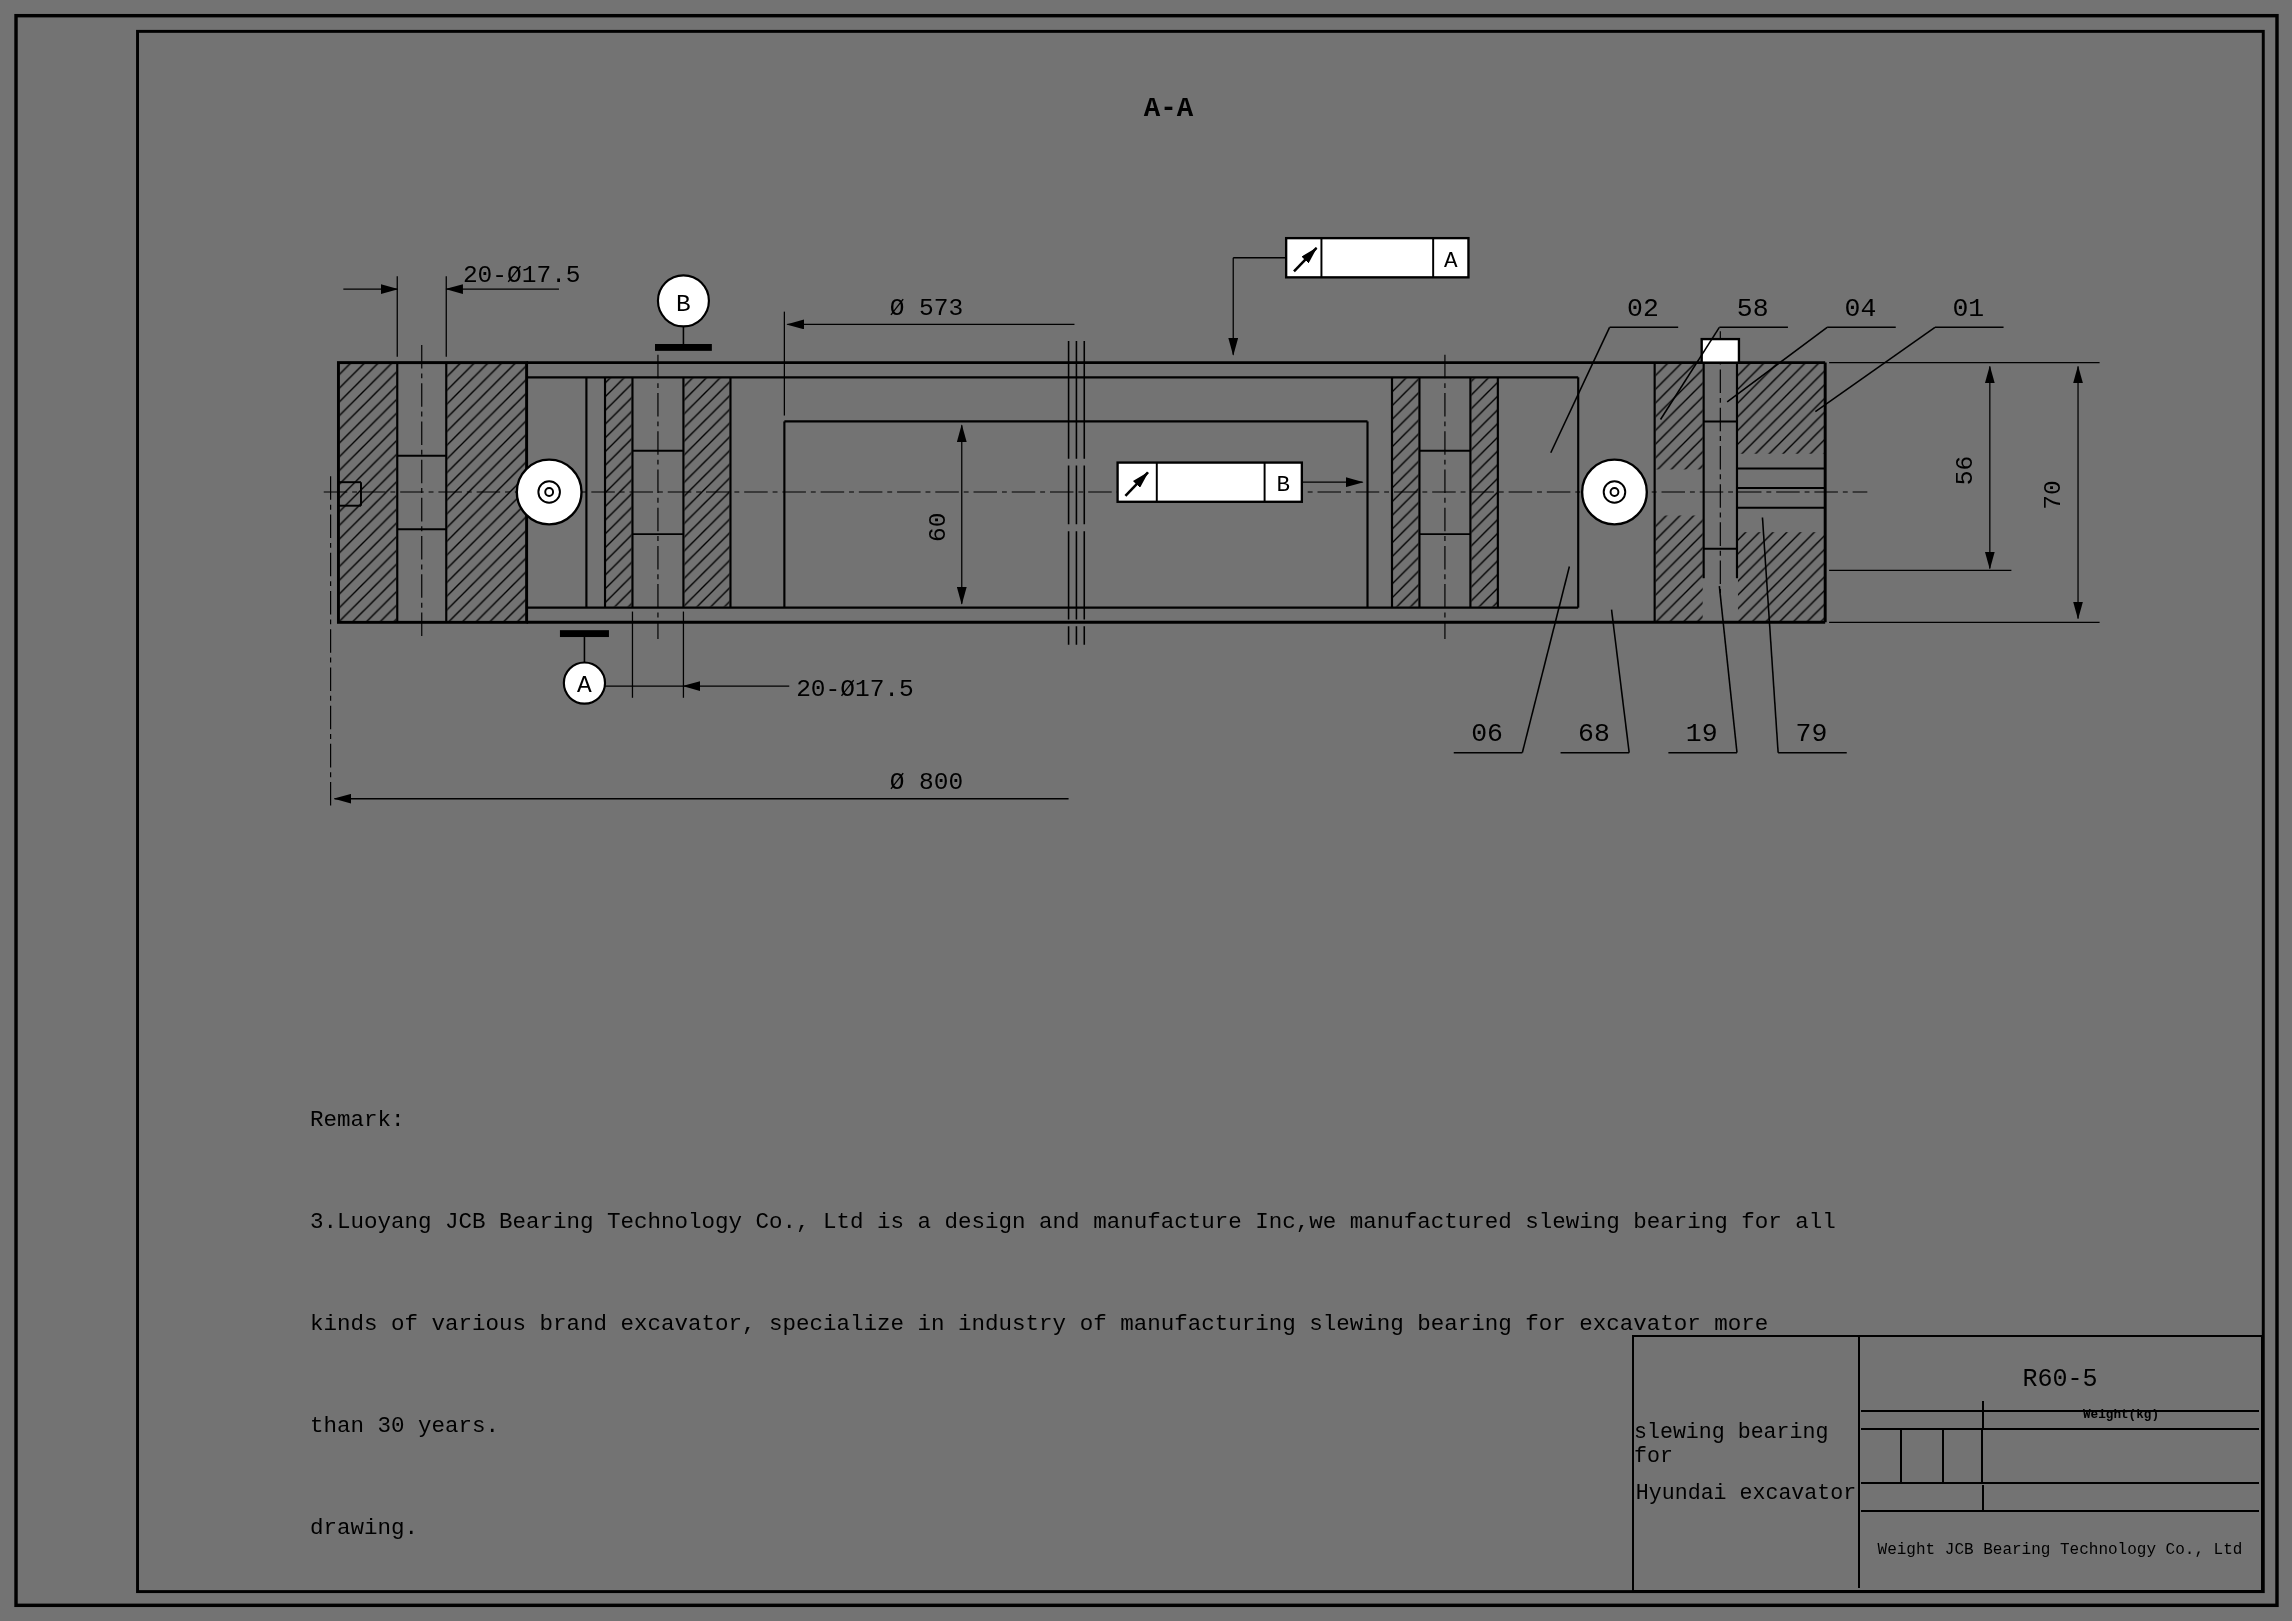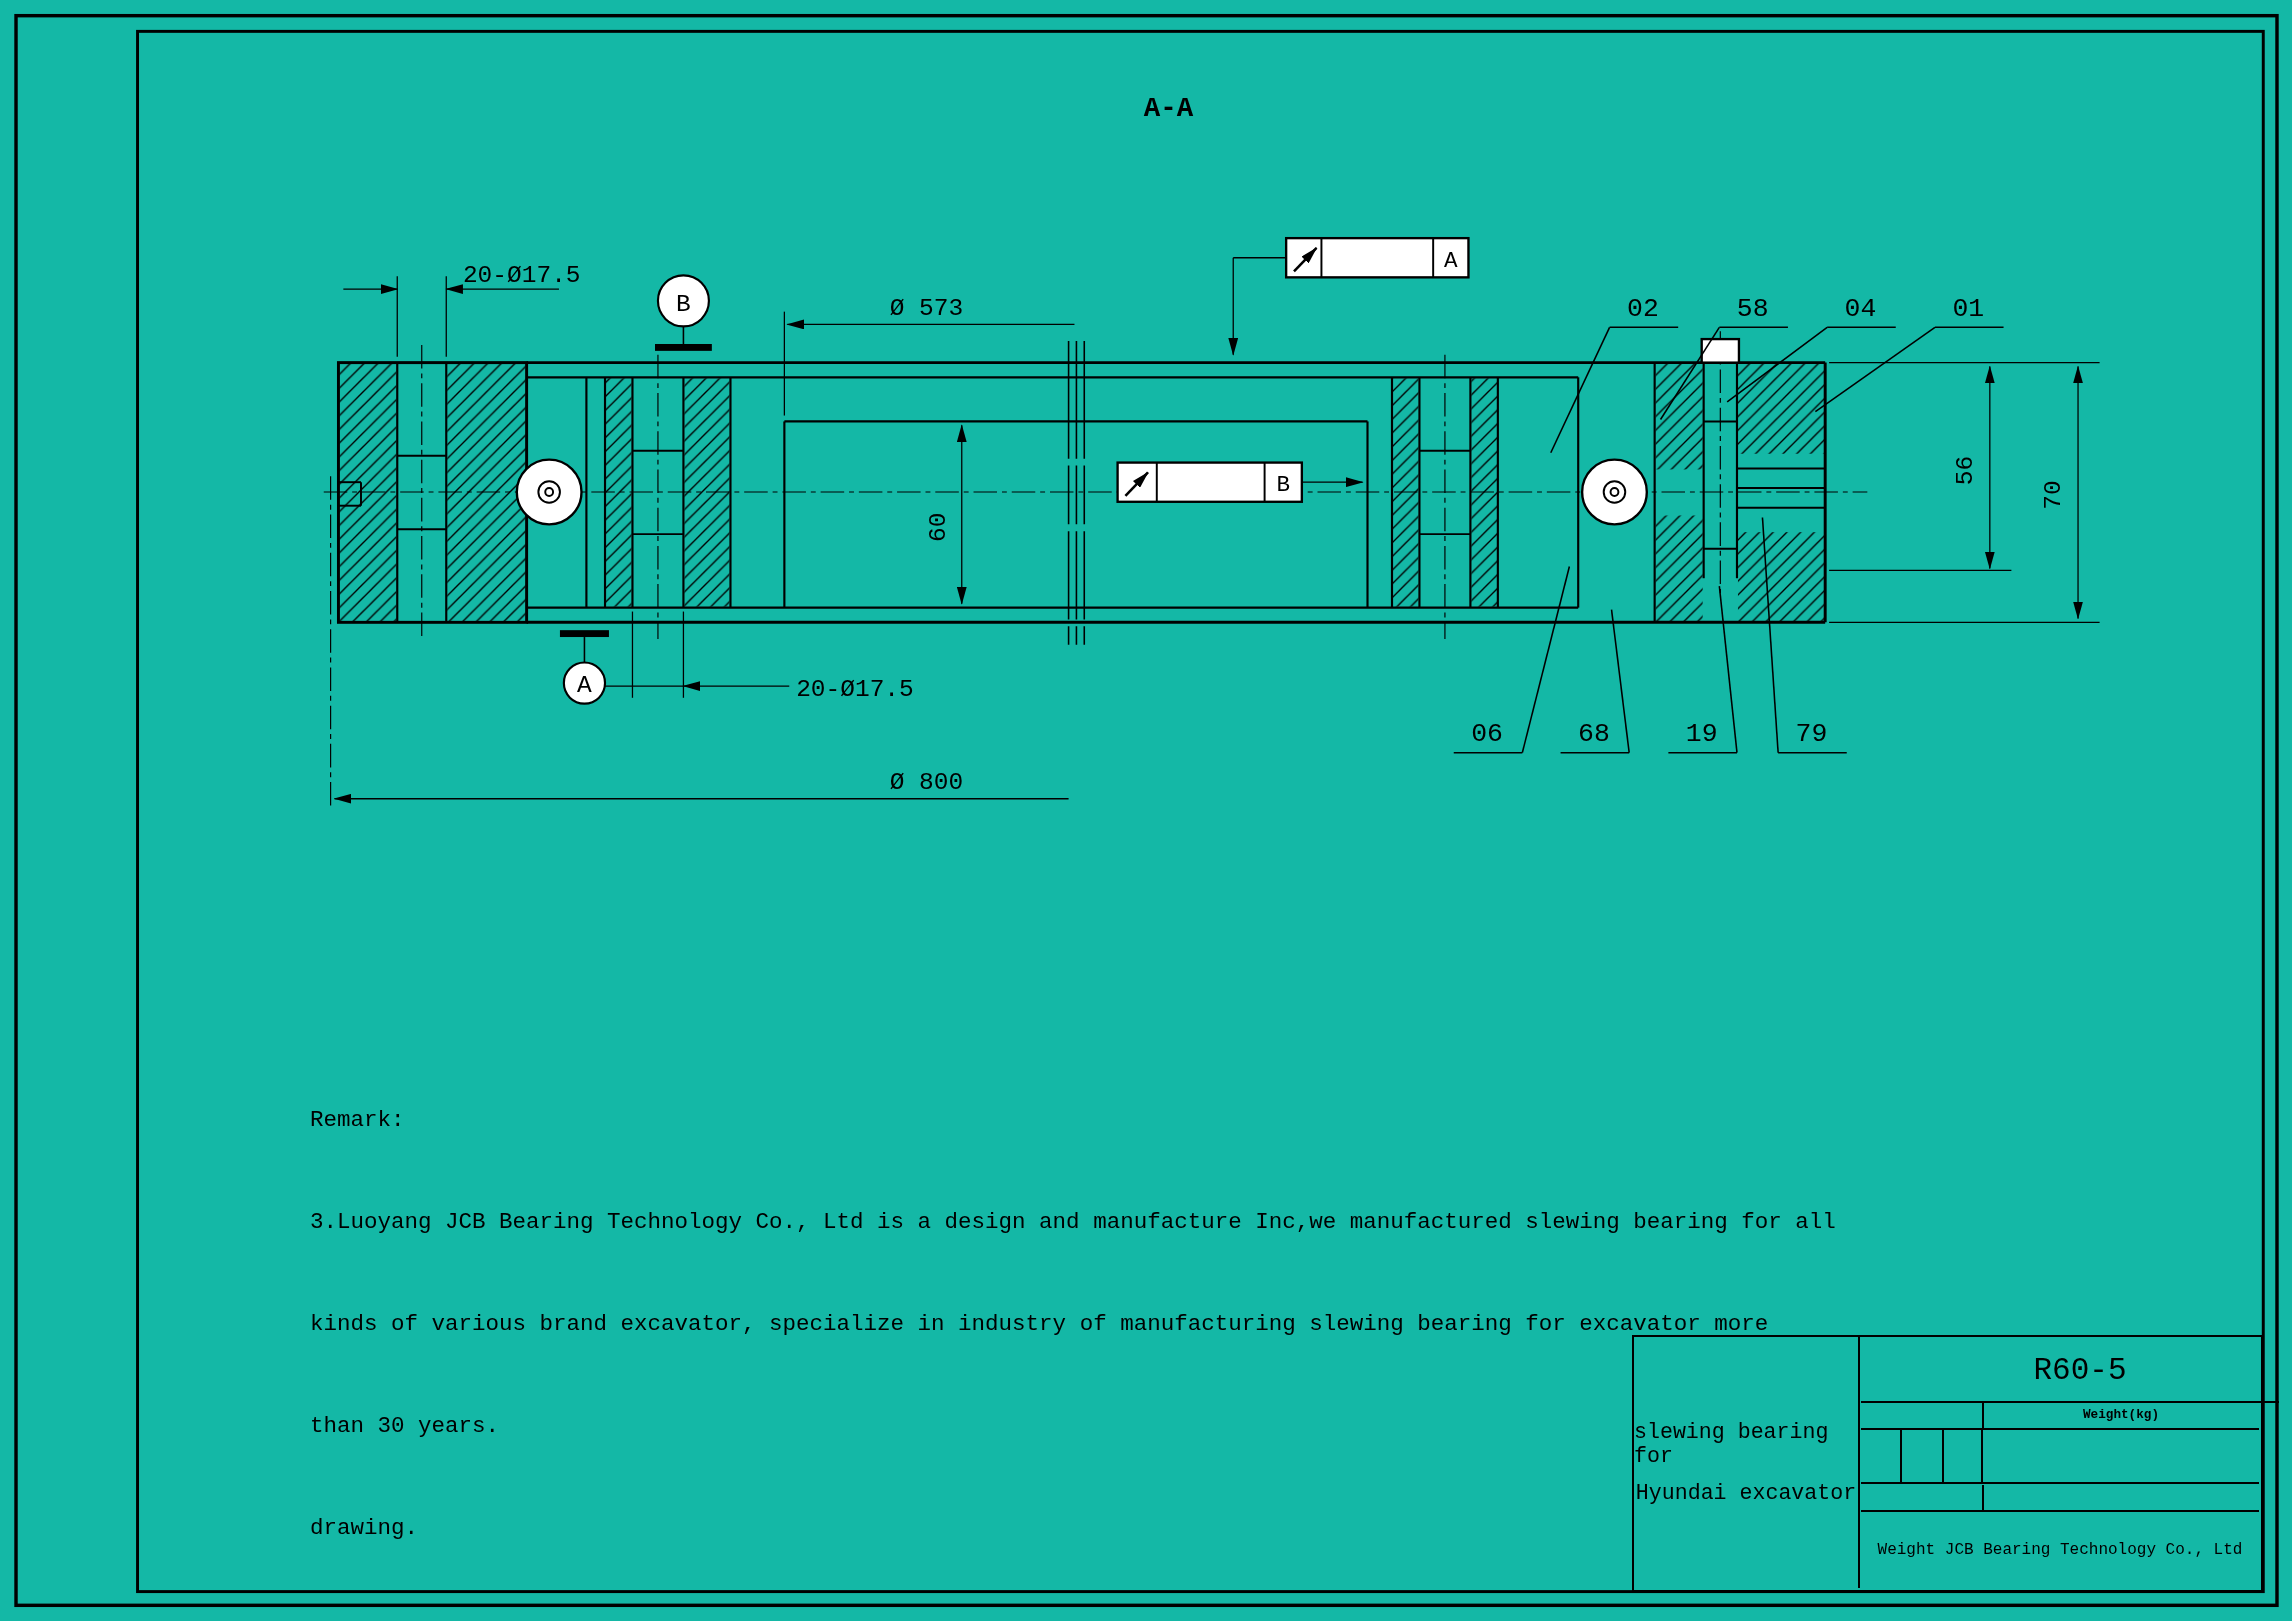--- a/index.html
+++ b/index.html
@@ -1,16 +1,16 @@
 <!DOCTYPE html>
 <html><head>
 <meta charset="utf-8">
 <style>
   html,body{margin:0;padding:0;background:#fff;}
-  .sheet{position:relative;width:2293px;height:1621px;background:#14b8a6;overflow:hidden;
+  .sheet{position:relative;width:2293px;height:1621px;background:#737373;overflow:hidden;
          font-family:"Liberation Mono", monospace;color:#000;}
   svg{position:absolute;left:0;top:0;}
   .obj{stroke:#000;stroke-width:3;fill:none;}
   .obj2{stroke:#000;stroke-width:2.2;fill:none;}
   .obj1{stroke:#000;stroke-width:2;fill:none;}
   .dim{stroke:#000;stroke-width:1.3;fill:none;}
   .ldr{stroke:#000;stroke-width:1.6;fill:none;}
   .cl{stroke:#000;stroke-width:1.2;fill:none;stroke-dasharray:24 5 5 5;}
   .brk{stroke:#000;stroke-width:1.6;fill:none;stroke-dasharray:120 7 60 7 90 7;}
   .dimtext{font:25px "Liberation Mono", monospace;fill:#000;}
@@ -19,22 +19,22 @@
   .reftext{font:23px "Liberation Mono", monospace;fill:#000;}
   .remark{position:absolute;left:310px;top:1035px;font:22.5px/34px "Liberation Mono", monospace;
           white-space:pre;color:#000;}
   
   .tblock{position:absolute;left:1632px;top:1335px;width:631px;height:257px;
           border:2.9px solid #000;box-sizing:border-box;}
   .tb-desc{position:absolute;left:0;top:0;width:224px;height:251px;border-right:2.9px solid #000;
            display:flex;flex-direction:column;justify-content:center;align-items:center;gap:13.7px;
            font-size:21.6px;}
   .tb-right{position:absolute;left:227px;top:0;width:398px;height:251px;}
-  .tb-row1{position:absolute;left:0;top:3px;width:398px;height:61px;border-bottom:2.9px solid #000;
-           display:flex;align-items:center;justify-content:center;font-size:31px;padding-left:20px;}
+  .tb-row1{position:absolute;left:0;top:12px;width:398px;height:61px;border-bottom:2.9px solid #000;
+           display:flex;align-items:center;justify-content:center;font-size:25px;}
   .tb-row2{position:absolute;left:0;top:64px;width:398px;height:26.5px;border-bottom:2.9px solid #000;}
   .tb-row2-l{position:absolute;left:0;top:0;width:121px;height:26.5px;border-right:2.9px solid #000;}
   .tb-row2-r{position:absolute;left:123px;top:0;width:274px;height:26.5px;display:flex;
              align-items:center;justify-content:center;font-size:12.7px;font-weight:bold;}
   .tb-row3{position:absolute;left:0;top:93px;width:398px;height:52px;border-bottom:2.9px solid #000;}
   .tb-c1{position:absolute;left:0;top:0;width:39px;height:52px;border-right:2.9px solid #000;}
   .tb-c2{position:absolute;left:42px;top:0;width:39px;height:52px;border-right:2.9px solid #000;}
   .tb-c3{position:absolute;left:84px;top:0;width:36px;height:52px;border-right:2.9px solid #000;}
   .tb-row4{position:absolute;left:0;top:148px;width:398px;height:24.5px;border-bottom:2.9px solid #000;}
   .tb-row4-l{position:absolute;left:0;top:0;width:121px;height:24.5px;border-right:2.9px solid #000;}

